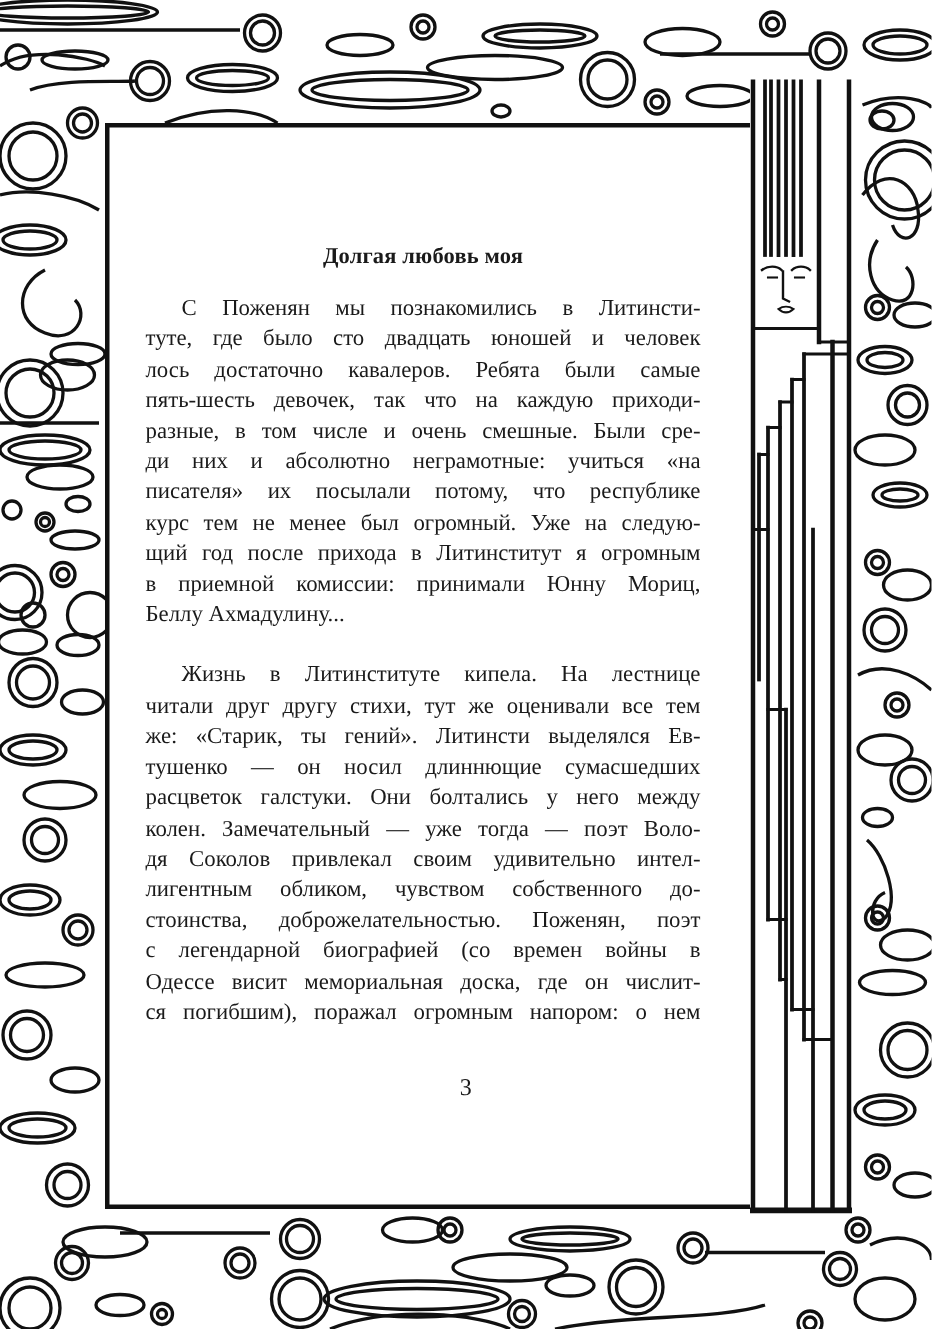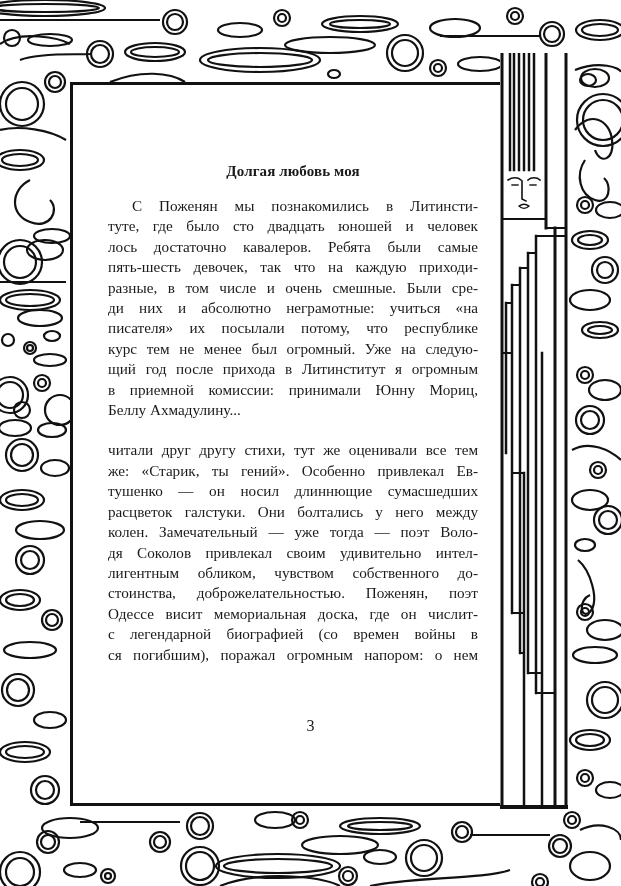--- a/index.html
+++ b/index.html
@@ -16,21 +16,21 @@
       position: absolute; left: 70px; top: 82px; width: 432px; height: 724px;
       background: #ffffff;
       border-left: 3px solid #111; border-top: 3px solid #111; border-bottom: 3px solid #111;
       box-sizing: border-box;
     }
     .art-column {
       position: absolute; left: 500px; top: 53px; width: 68px; height: 756px;
       background: #ffffff;
     }
     .text-block {
-      position: absolute; left: 108px; top: 163px; width: 370px;
+      position: absolute; left: 97px; top: 163px; width: 370px;
     }
     .chapter-title {
       text-align: center; font-weight: bold; font-size: 15px;
       margin: 0 0 16px 0; letter-spacing: 0.1px;
     }
     .paragraph {
       font-size: 15.2px; line-height: 20.4px; text-align: justify;
       text-indent: 24px; margin: 0;
       hyphens: manual;
     }
@@ -283,27 +283,28 @@
     <span class="line">разные, в том числе и очень смешные. Были сре-</span>
     <span class="line">ди них и абсолютно неграмотные: учиться «на</span>
     <span class="line">писателя» их посылали потому, что республике</span>
     <span class="line">курс тем не менее был огромный. Уже на следую-</span>
     <span class="line">щий год после прихода в Литинститут я огромным</span>
     <span class="line">в приемной комиссии: принимали Юнну Мориц,</span>
     <span class="line last">Беллу Ахмадулину...</span>
   </p>
 
   <p class="paragraph" style="text-indent:0">
+    <span class="line first">Жизнь в Литинституте кипела. На лестнице</span>
     <span class="line">читали друг другу стихи, тут же оценивали все тем</span>
-    <span class="line">же: «Старик, ты гений». Особенно привлекал Ев-</span>
+    <span class="line">же: «Старик, ты гений». Литинсти выделялся Ев-</span>
     <span class="line">тушенко — он носил длиннющие сумасшедших</span>
     <span class="line">расцветок галстуки. Они болтались у него между</span>
     <span class="line">колен. Замечательный — уже тогда — поэт Воло-</span>
     <span class="line">дя Соколов привлекал своим удивительно интел-</span>
     <span class="line">лигентным обликом, чувством собственного до-</span>
     <span class="line">стоинства, доброжелательностью. Поженян, поэт</span>
+    <span class="line">с легендарной биографией (со времен войны в</span>
     <span class="line">Одессе висит мемориальная доска, где он числит-</span>
-    <span class="line">с легендарной биографией (со времен войны в</span>
     <span class="line">ся погибшим), поражал огромным напором: о нем</span>
   </p>
 </div>
 
 <div class="page-number">3</div>
 
 </body></html>

